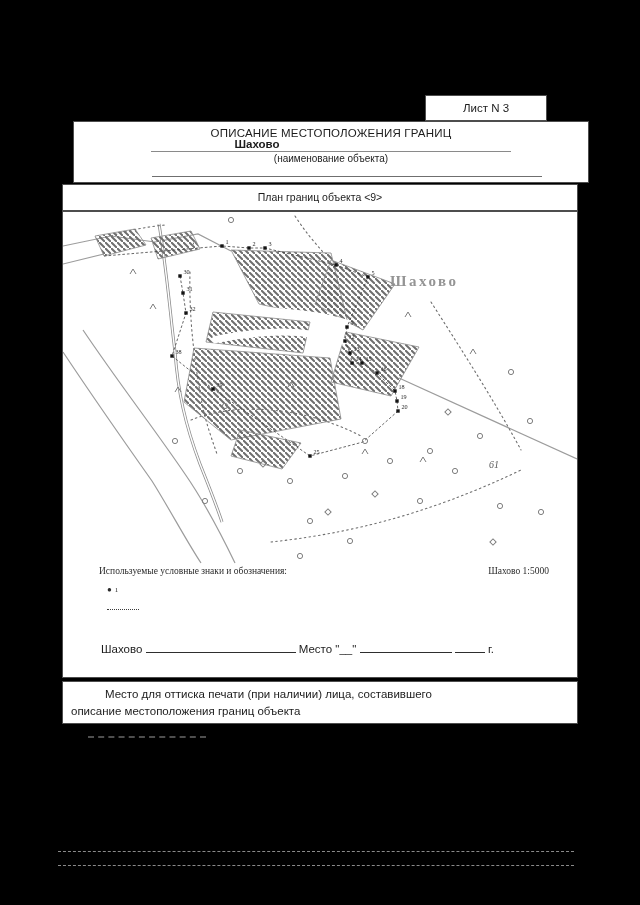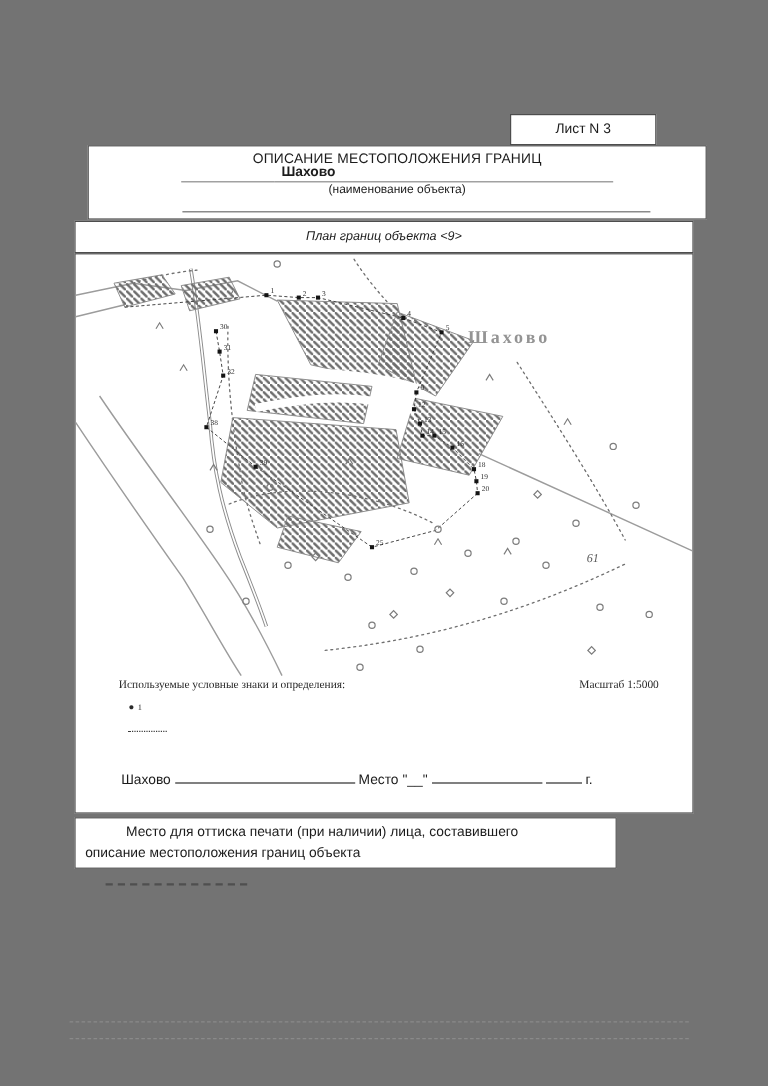--- a/index.html
+++ b/index.html
@@ -1,49 +1,49 @@
 <!DOCTYPE html>
 <html><head>
 <meta charset="utf-8">
 <style>
   html,body{margin:0;padding:0;background:#ffffff;}
   body{width:640px;height:905px;position:relative;font-family:"Liberation Sans",sans-serif;color:#1c1c1c;}
-  .page{position:absolute;inset:0;background:#737373;overflow:hidden;}
+  .page{position:absolute;inset:0;background:#000000;overflow:hidden;}
   .box{position:absolute;border:1px solid #4d4d4d;box-sizing:border-box;background:#fff;}
 
   .sheet-box{left:425px;top:95px;width:122px;height:26px;font-size:11.5px;text-align:center;line-height:24px;}
 
   .title-box{left:73px;top:121px;width:516px;height:62px;text-align:center;}
   .doc-title{font-size:11.5px;letter-spacing:.2px;margin-top:5px;}
   .name-row{display:flex;align-items:flex-end;justify-content:center;height:13px;}
   .nline{border-bottom:1.3px solid #8a8a8a;height:11px;}
   .nline.s1{width:78px;}
   .nline.s2{width:226px;}
   .obj-name{font-weight:bold;font-size:11.5px;padding:0 5px;border-bottom:1.3px solid #8a8a8a;line-height:13px;}
   .name-caption{font-size:10px;margin-top:1px;}
   .tbl-line{position:absolute;left:78px;bottom:5px;width:390px;border-top:1px solid #6f6f6f;}
 
-  .plan-box{left:62px;top:184px;width:516px;height:27px;font-size:10.5px;text-align:center;line-height:25px;font-style:italic;}
+  .plan-box{left:62px;top:184px;width:516px;height:27px;font-size:10.5px;text-align:center;line-height:25px;}
 
   .map-box{left:62px;top:211px;width:516px;height:467px;}
   .map-box svg{display:block;}
 
   .legend-head{display:flex;justify-content:space-between;font-family:"Liberation Serif",serif;font-size:9.5px;color:#2a2a2a;padding:0 28px 0 36px;margin-top:2px;}
   .leg-item{display:flex;font-family:"Liberation Serif",serif;font-size:8.8px;color:#2a2a2a;margin:8px 0 0 44px;}
   .leg-sym{width:38px;flex:none;position:relative;}
   .pt-dot{font-size:8px;}
   .pt-num{font-size:7px;margin-left:3px;}
   .dotline{display:inline-block;width:32px;height:7px;border-bottom:1.6px dotted #3c3c3c;}
   .leg-text{line-height:1.5;max-width:430px;}
 
   .sig-row{position:absolute;left:38px;top:430px;font-size:11.5px;white-space:nowrap;}
   .sig-line{display:inline-block;border-bottom:1px solid #2e2e2e;height:10px;vertical-align:baseline;}
   .w150{width:150px;} .w92{width:92px;} .w30{width:30px;}
 
-  .stamp-box{left:62px;top:681px;width:452px;min-height:35px;padding:4px 8px;font-size:11.5px;line-height:1.45;}
+  .stamp-box{left:62px;top:681px;width:516px;min-height:35px;padding:4px 8px;font-size:11.5px;line-height:1.45;}
   .stamp-text{max-width:402px;text-indent:34px;}
 
   .sdash{position:absolute;left:88px;top:736px;width:118px;border-top:2px dashed #4f4f4f;}
   .ldash{position:absolute;left:58px;width:516px;border-top:1px dashed #8a8a8a;}
   .ldash.l1{top:851px;} .ldash.l2{top:865px;}
 </style>
 </head>
 <body>
 
 <div class="page">
@@ -174,22 +174,22 @@
         <text x="126.4" y="99.4" font-size="6.2" fill="#2b2b2b" font-family="Liberation Serif, serif">32</text>
         <rect x="107.3" y="142.3" width="3.4" height="3.4" fill="#141414"></rect>
         <text x="112.4" y="142.4" font-size="6.2" fill="#2b2b2b" font-family="Liberation Serif, serif">38</text>
         <rect x="148.3" y="175.3" width="3.4" height="3.4" fill="#141414"></rect>
         <text x="153.4" y="175.4" font-size="6.2" fill="#2b2b2b" font-family="Liberation Serif, serif">39</text>
         <text x="327" y="74" font-size="15" font-weight="bold" letter-spacing="2.5" fill="#949494" font-family="Liberation Serif, serif">Шахово</text>
         <text x="426" y="256" font-size="10" font-style="italic" fill="#5a5a5a" font-family="Liberation Serif, serif">61</text>
       </svg>
 
     <div class="legend-head">
-      <span>Используемые условные знаки и определения:</span>
-      <span>Масштаб 1:5000</span>
+      <span>Используемые условные знаки и обозначения:</span>
+      <span>Шахово 1:5000</span>
     </div>
 
     <div class="leg-item">
       <span class="leg-sym"><span class="pt-dot">●</span><span class="pt-num">1</span></span>
     </div>
 
     <div class="leg-item">
       <span class="leg-sym"><span class="dotline"></span></span>
     </div>
 

